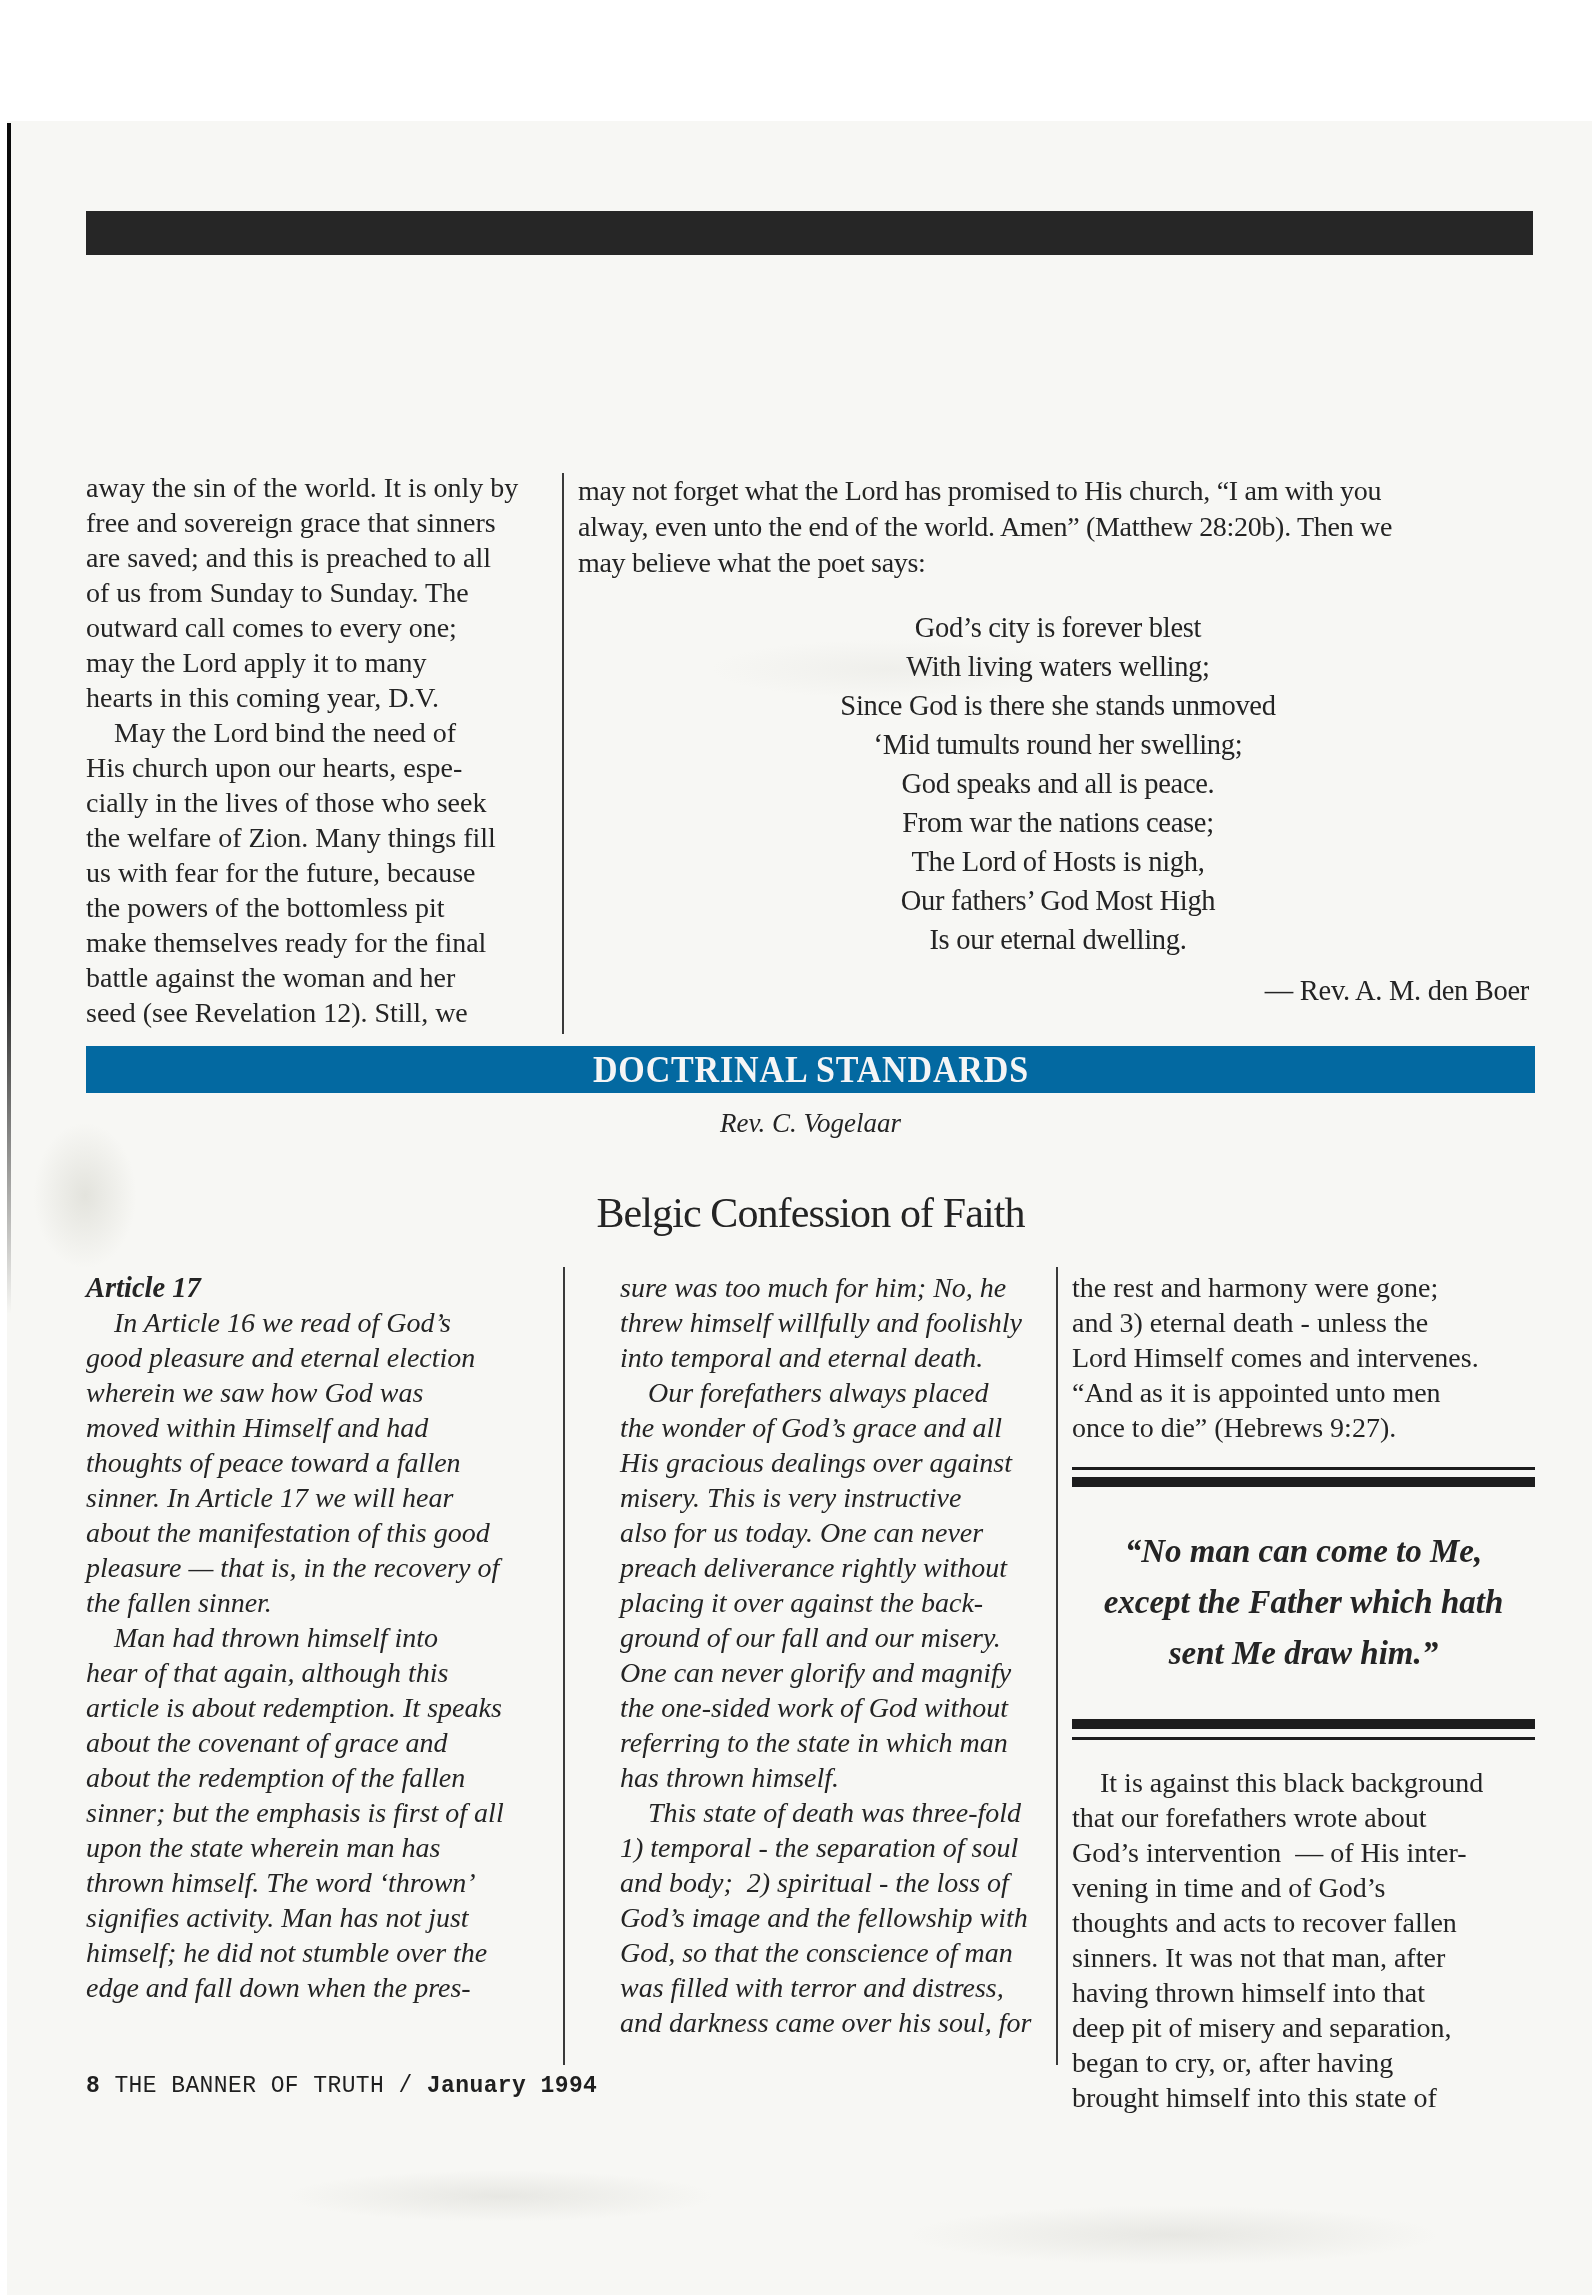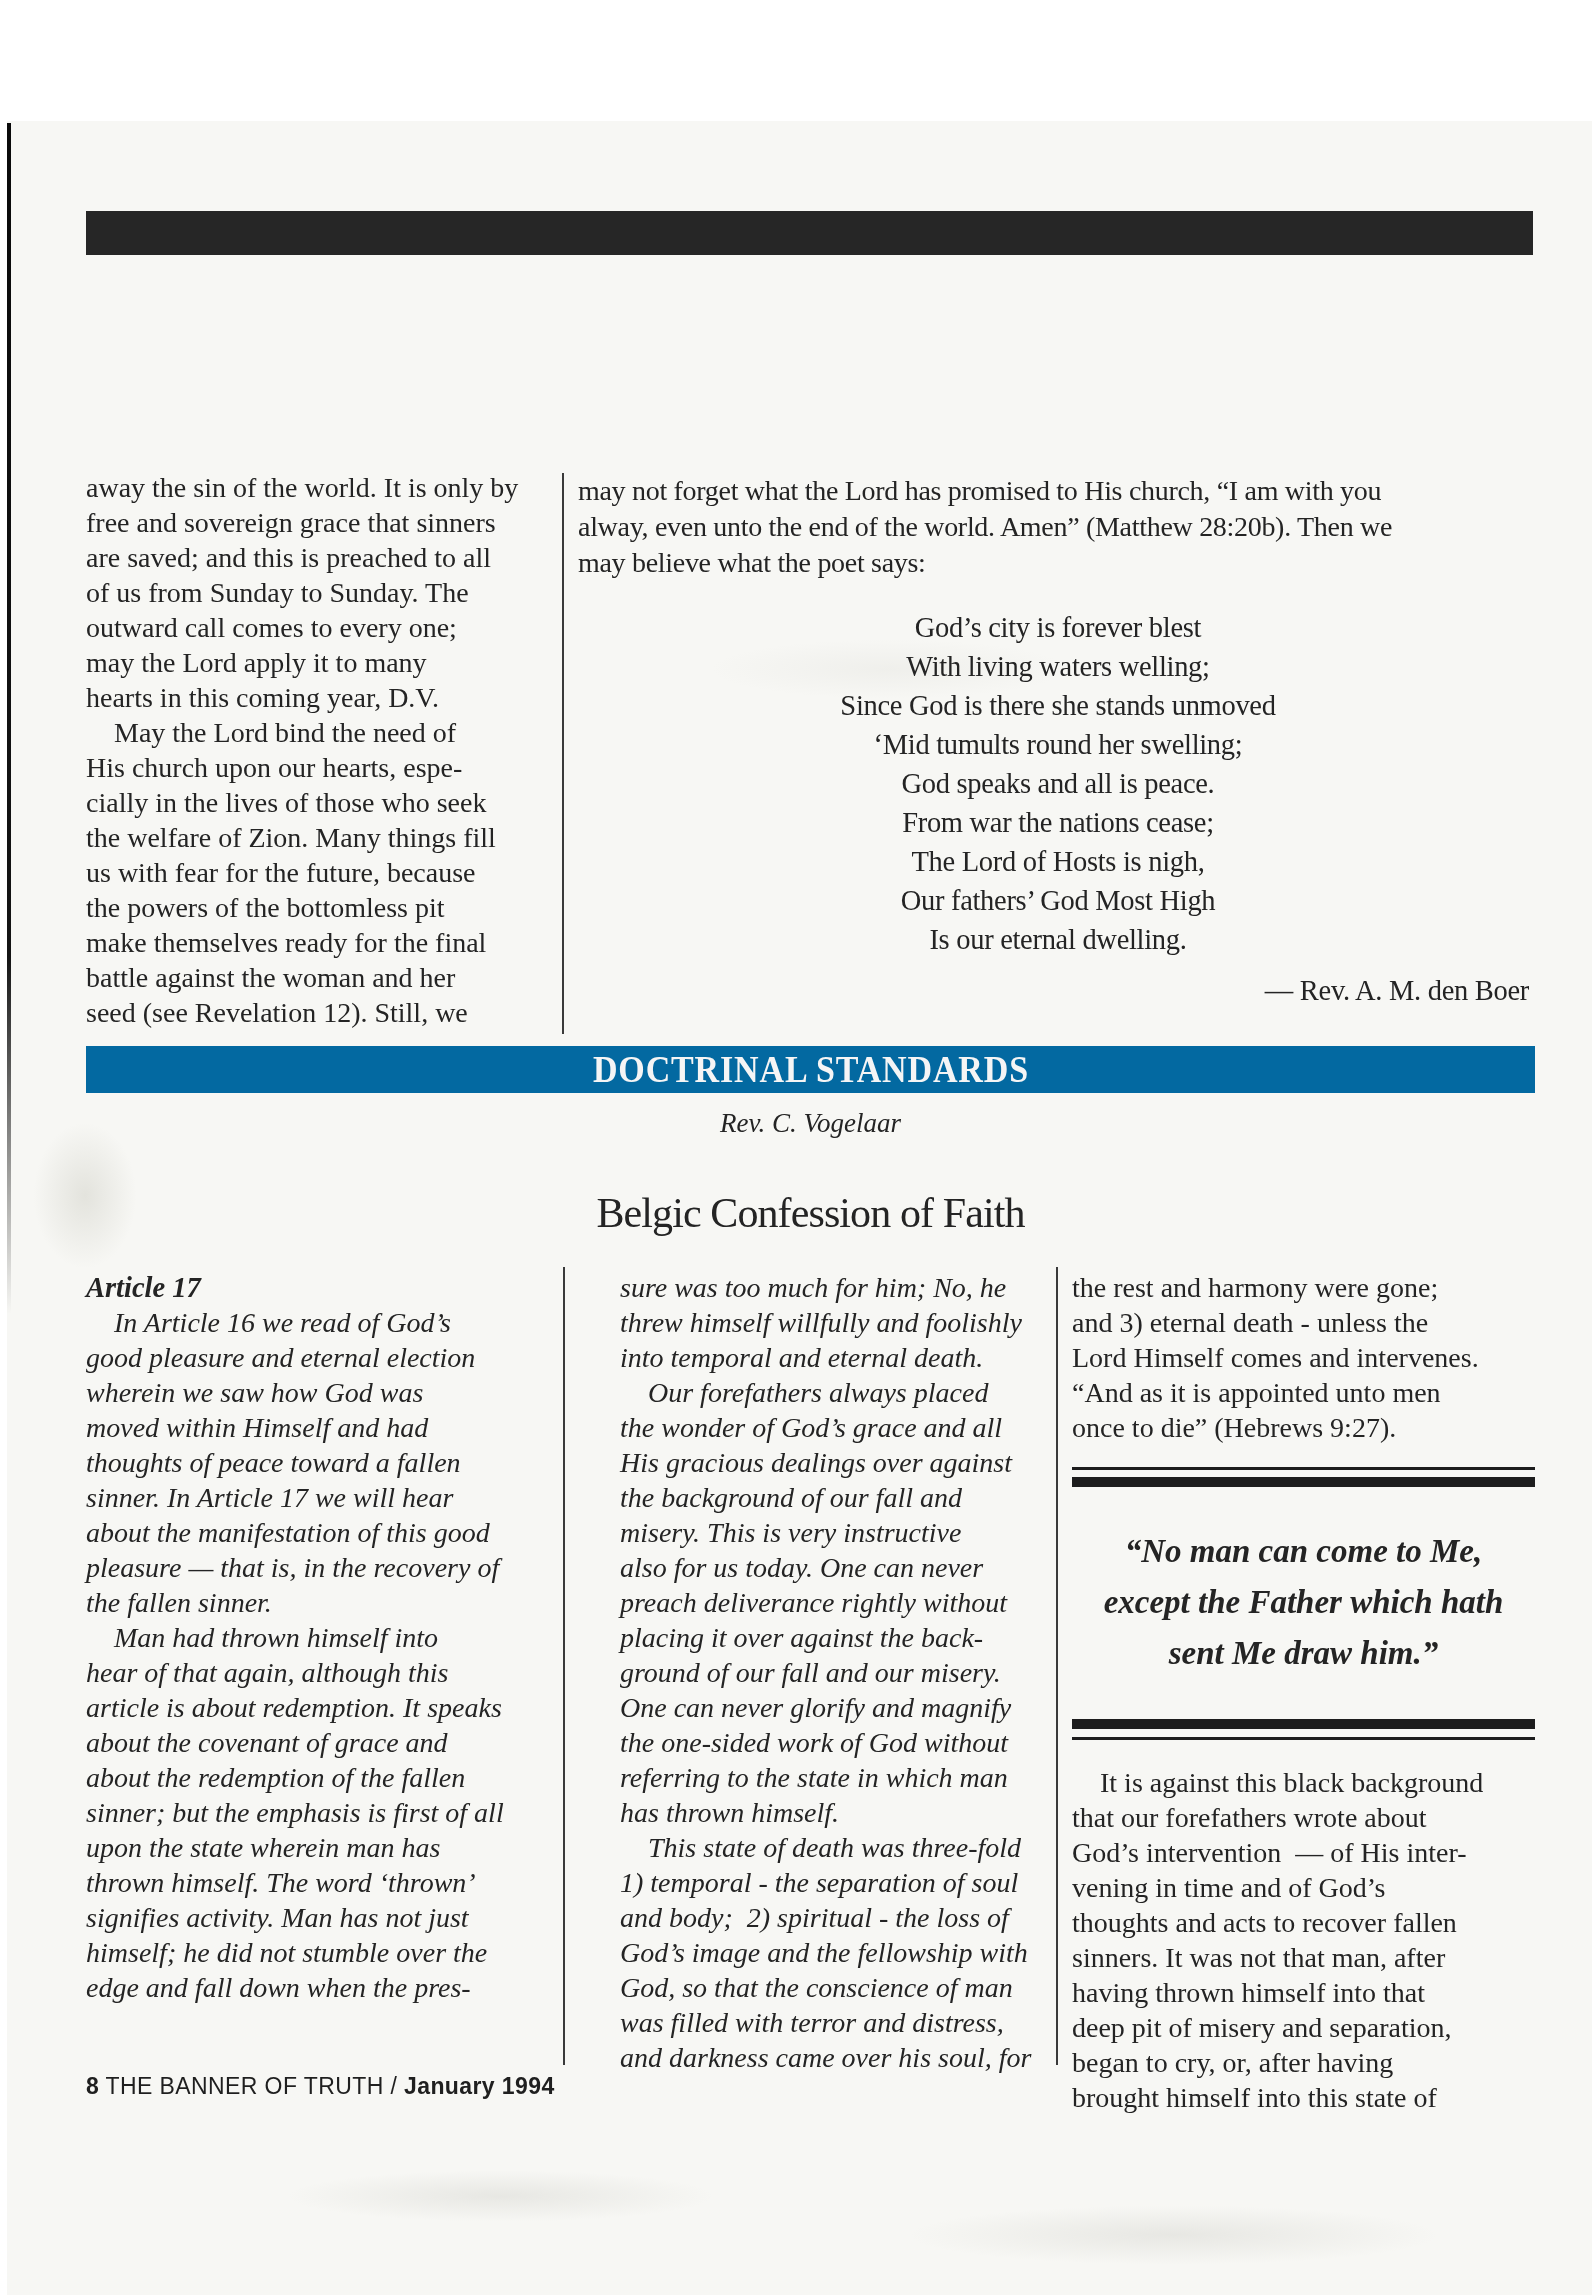--- a/index.html
+++ b/index.html
@@ -68,21 +68,21 @@
   .q-rule-top-thick{position:absolute;left:1072px;top:1477px;width:463px;}
   .q-rule-bot-thick{position:absolute;left:1072px;top:1719px;width:463px;}
   .q-rule-bot-thin{position:absolute;left:1072px;top:1737px;width:463px;}
   .pull-quote{
     position:absolute;left:1072px;top:1526px;width:463px;text-align:center;
     font-weight:bold;font-style:italic;font-size:33px;line-height:51px;
   }
   .col3-b2{position:absolute;left:1072px;top:1765px;width:466px;font-size:28px;line-height:35px;}
   .footer{
     position:absolute;left:86px;top:2073px;width:777px;
-    font-family:Liberation Sans, sans-serif;font-size:23px;color:#1f1f1f;letter-spacing:0.4px;
+    font-family:Liberation Mono, monospace;font-size:23px;color:#1f1f1f;letter-spacing:0.4px;
   }
   .footer b{font-weight:bold;}
   .watermark{
     position:absolute;left:33px;top:1122px;width:104px;height:147px;border-radius:50%;
     background:radial-gradient(ellipse at center, rgba(190,190,178,.35), rgba(190,190,178,0) 70%);
   }
   .smudge{position:absolute;background:radial-gradient(ellipse at center, rgba(160,160,150,.18), rgba(160,160,150,0) 70%);}
   .sm1{left:285px;top:2170px;width:431px;height:52px;}
   .sm2{left:906px;top:2205px;width:535px;height:60px;}
   .sm3{left:708px;top:639px;width:362px;height:60px;background:radial-gradient(ellipse at center, rgba(170,170,160,.10), rgba(170,170,160,0) 70%);}
@@ -181,21 +181,20 @@
 <div class="vrule-bot vr1"></div>
 
 <div class="col col2">
 
 <div class="line">sure was too much for him; No, he</div>
     <div class="line">threw himself willfully and foolishly</div>
     <div class="line">into temporal and eternal death.</div>
     <div class="line">    Our forefathers always placed</div>
     <div class="line">the wonder of God’s grace and all</div>
     <div class="line">His gracious dealings over against</div>
-    <div class="line">the background of our fall and</div>
     <div class="line">misery. This is very instructive</div>
     <div class="line">also for us today. One can never</div>
     <div class="line">preach deliverance rightly without</div>
     <div class="line">placing it over against the back-</div>
     <div class="line">ground of our fall and our misery.</div>
     <div class="line">One can never glorify and magnify</div>
     <div class="line">the one-sided work of God without</div>
     <div class="line">referring to the state in which man</div>
     <div class="line">has thrown himself.</div>
     <div class="line">    This state of death was three-fold</div>

